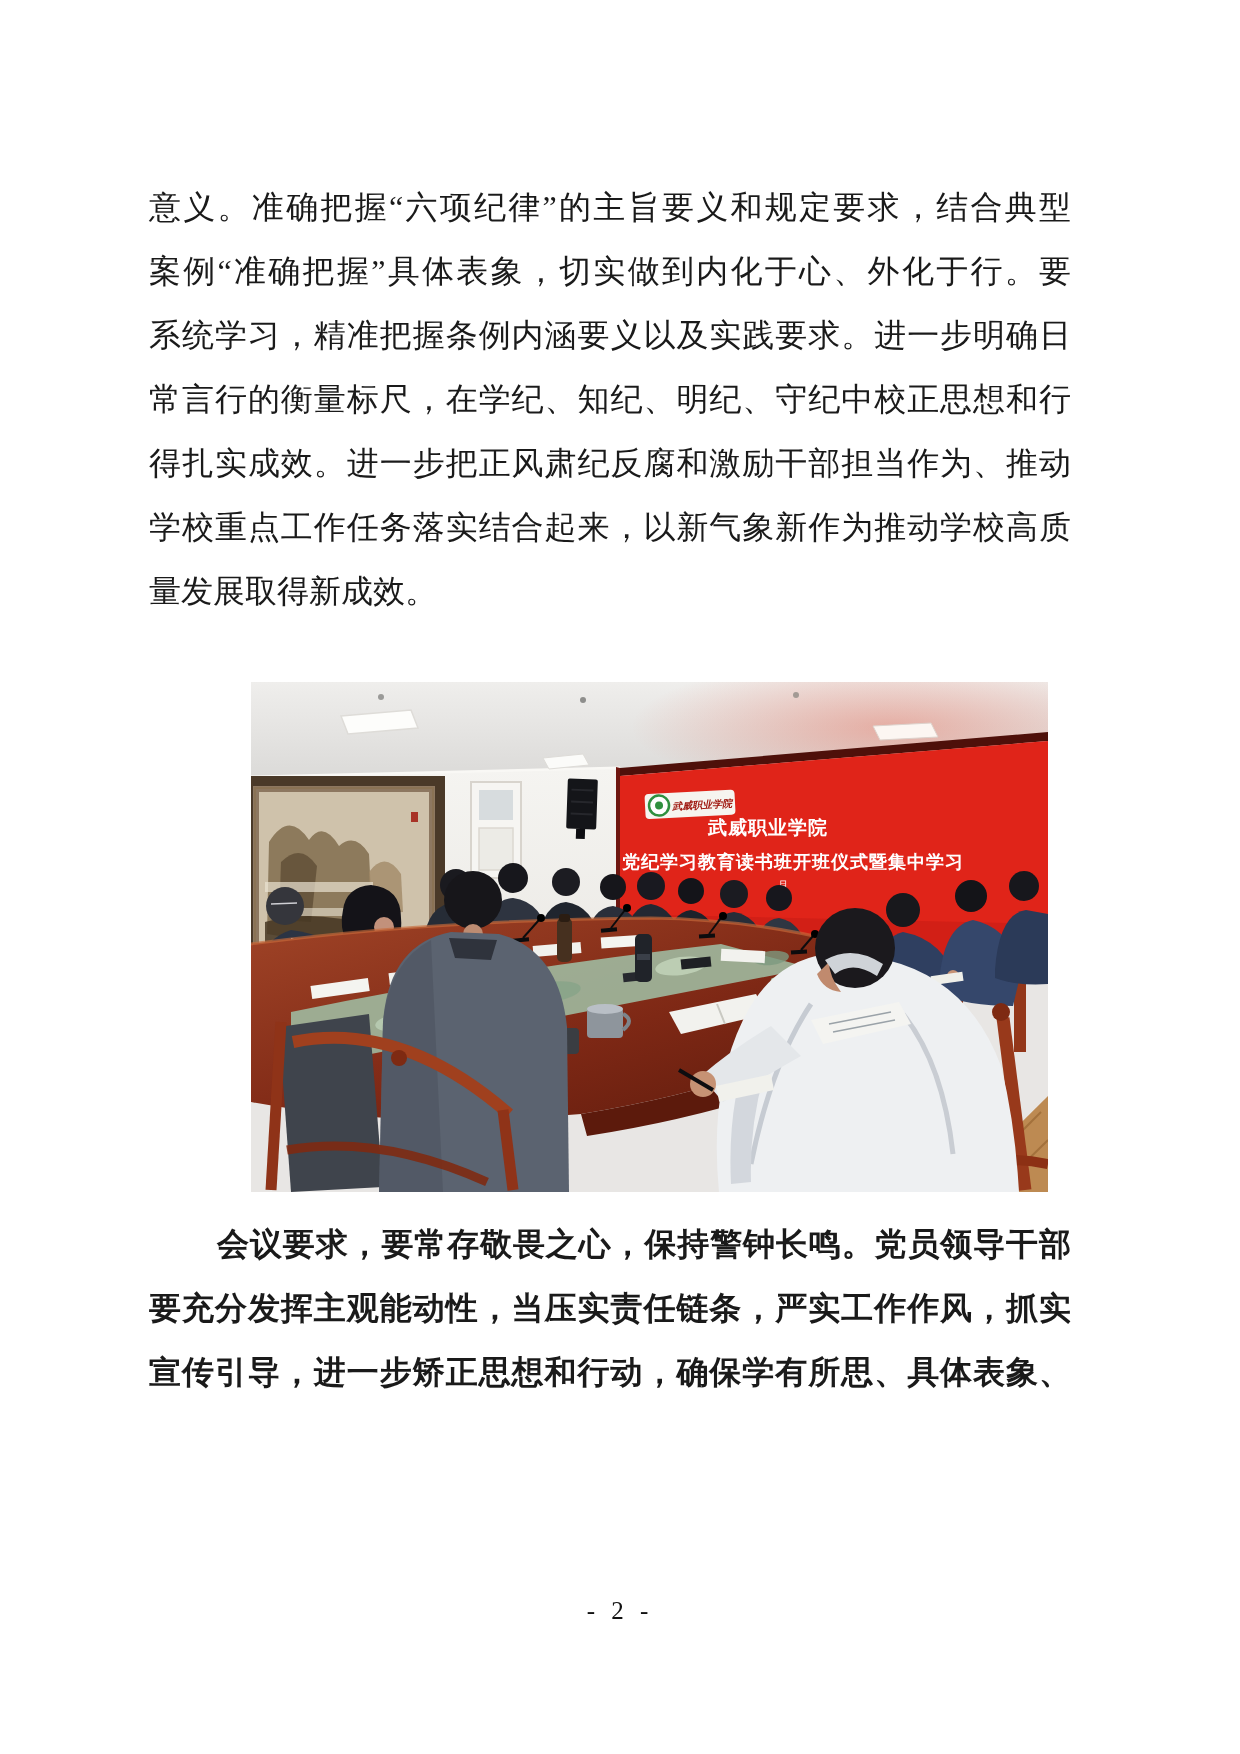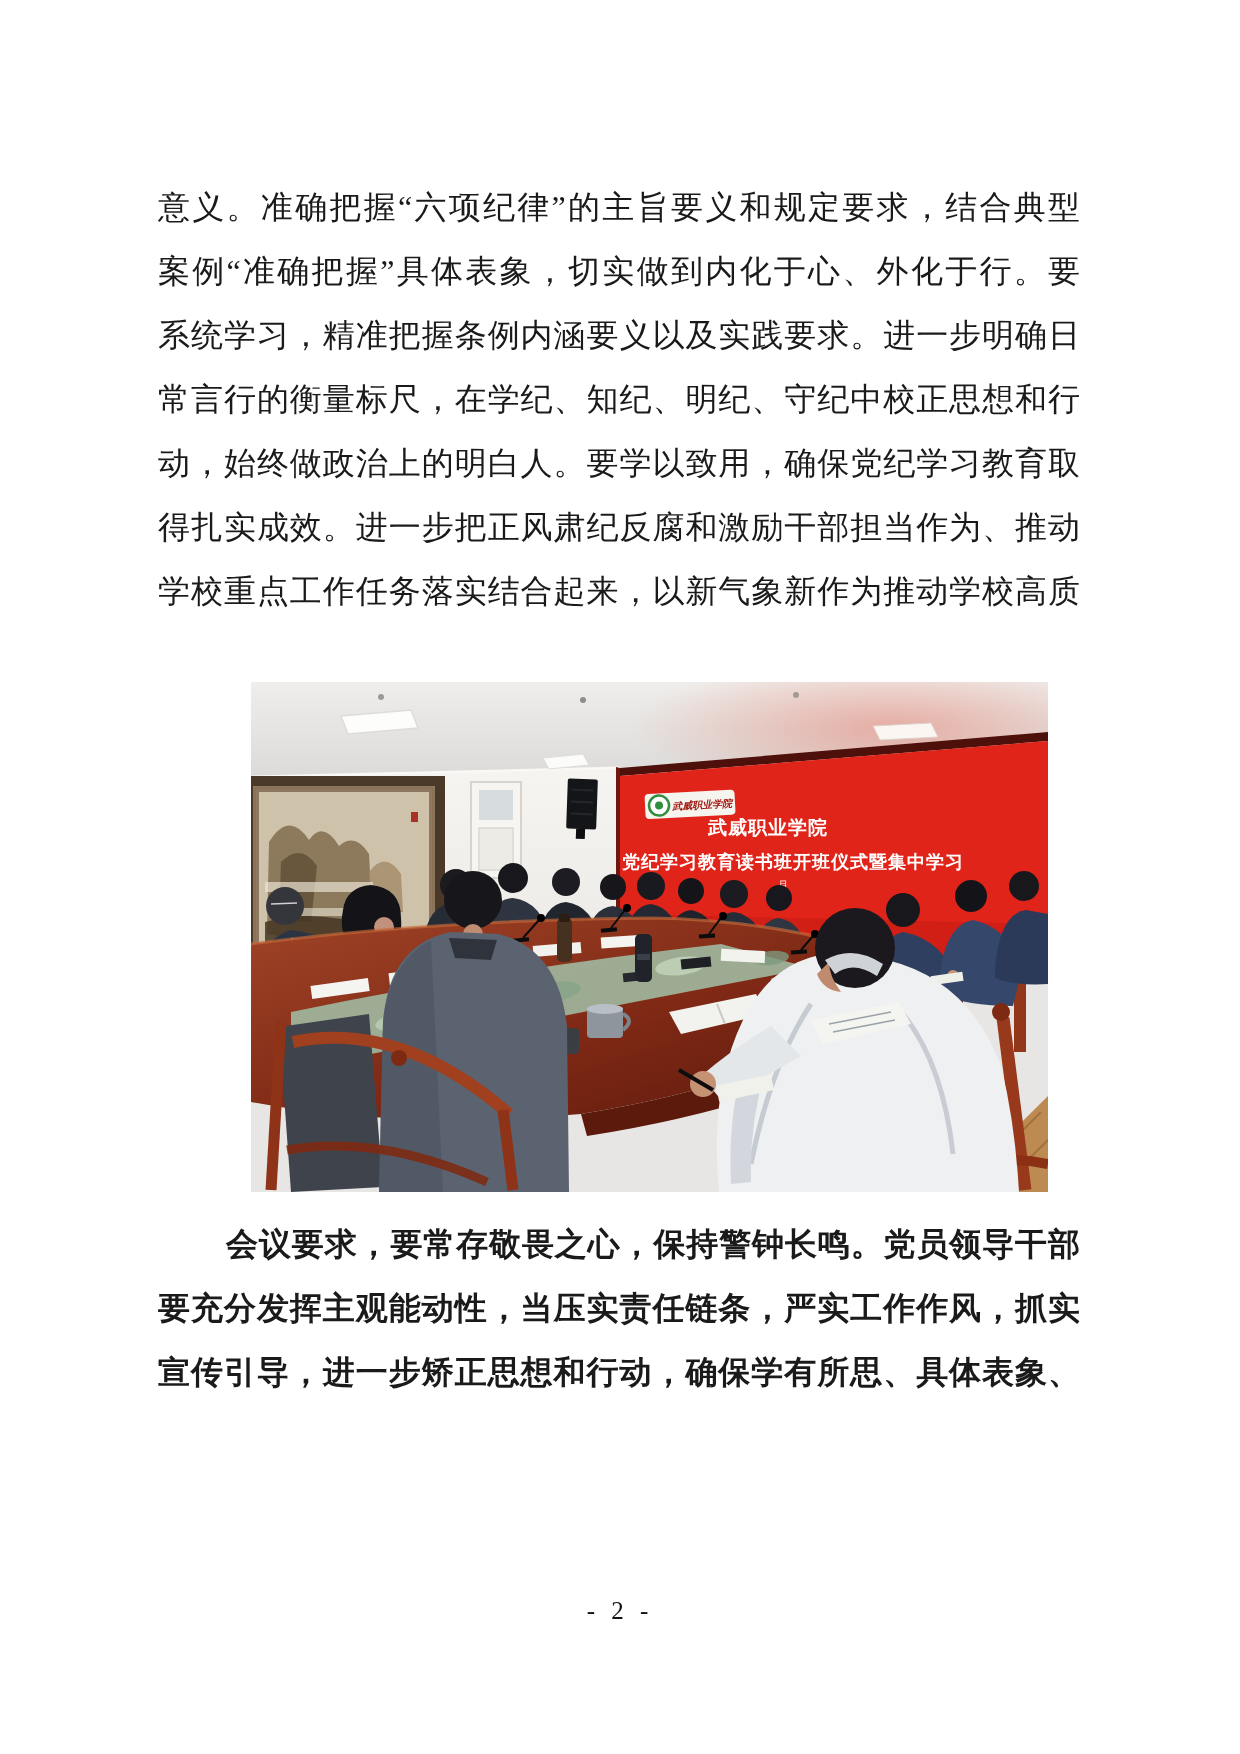--- a/index.html
+++ b/index.html
@@ -5,21 +5,21 @@
   html,body{margin:0;padding:0;background:#ffffff;}
   .page{
     position:relative;
     width:1240px;height:1754px;
     margin:0 auto;
     background:#ffffff;
     overflow:hidden;
     font-family:"Liberation Serif","DejaVu Serif",serif;
     color:#1c1c1c;
   }
-  .textblock{position:absolute;left:158px;width:922px;}
+  .textblock{position:absolute;left:149px;width:922px;}
   .p1{top:175px;}
   .p2{top:1212px;font-weight:bold;}
   .tl{
     height:64px;line-height:64px;
     font-size:32px;
     white-space:nowrap;
     text-align:justify;
     text-align-last:justify;
     color:#1a1a1a;
   }
@@ -40,23 +40,23 @@
 </head>
 <body>
 
 <div class="page">
 
   <div class="textblock p1">
     <div class="tl">意义。准确把握“六项纪律”的主旨要义和规定要求，结合典型</div>
     <div class="tl">案例“准确把握”具体表象，切实做到内化于心、外化于行。要</div>
     <div class="tl">系统学习，精准把握条例内涵要义以及实践要求。进一步明确日</div>
     <div class="tl">常言行的衡量标尺，在学纪、知纪、明纪、守纪中校正思想和行</div>
-    <div class="tl">动，始终做政治上的明白人。要学以致用，确保党纪学习教育取</div>
     <div class="tl">得扎实成效。进一步把正风肃纪反腐和激励干部担当作为、推动</div>
     <div class="tl">学校重点工作任务落实结合起来，以新气象新作为推动学校高质</div>
+    <div class="tl short">量发展取得新成效。</div>
   </div>
 
   <div class="photo">
   <svg width="797" height="510" viewBox="0 0 797 510" xmlns="http://www.w3.org/2000/svg">
     <defs>
       <linearGradient id="ceilGrad" x1="0" y1="0" x2="0" y2="1">
         <stop offset="0" stop-color="#efeeec"></stop>
             <stop offset="1" stop-color="#dbdad8"></stop>
       </linearGradient>
       <linearGradient id="wallGrad" x1="0" y1="0" x2="0" y2="1">

